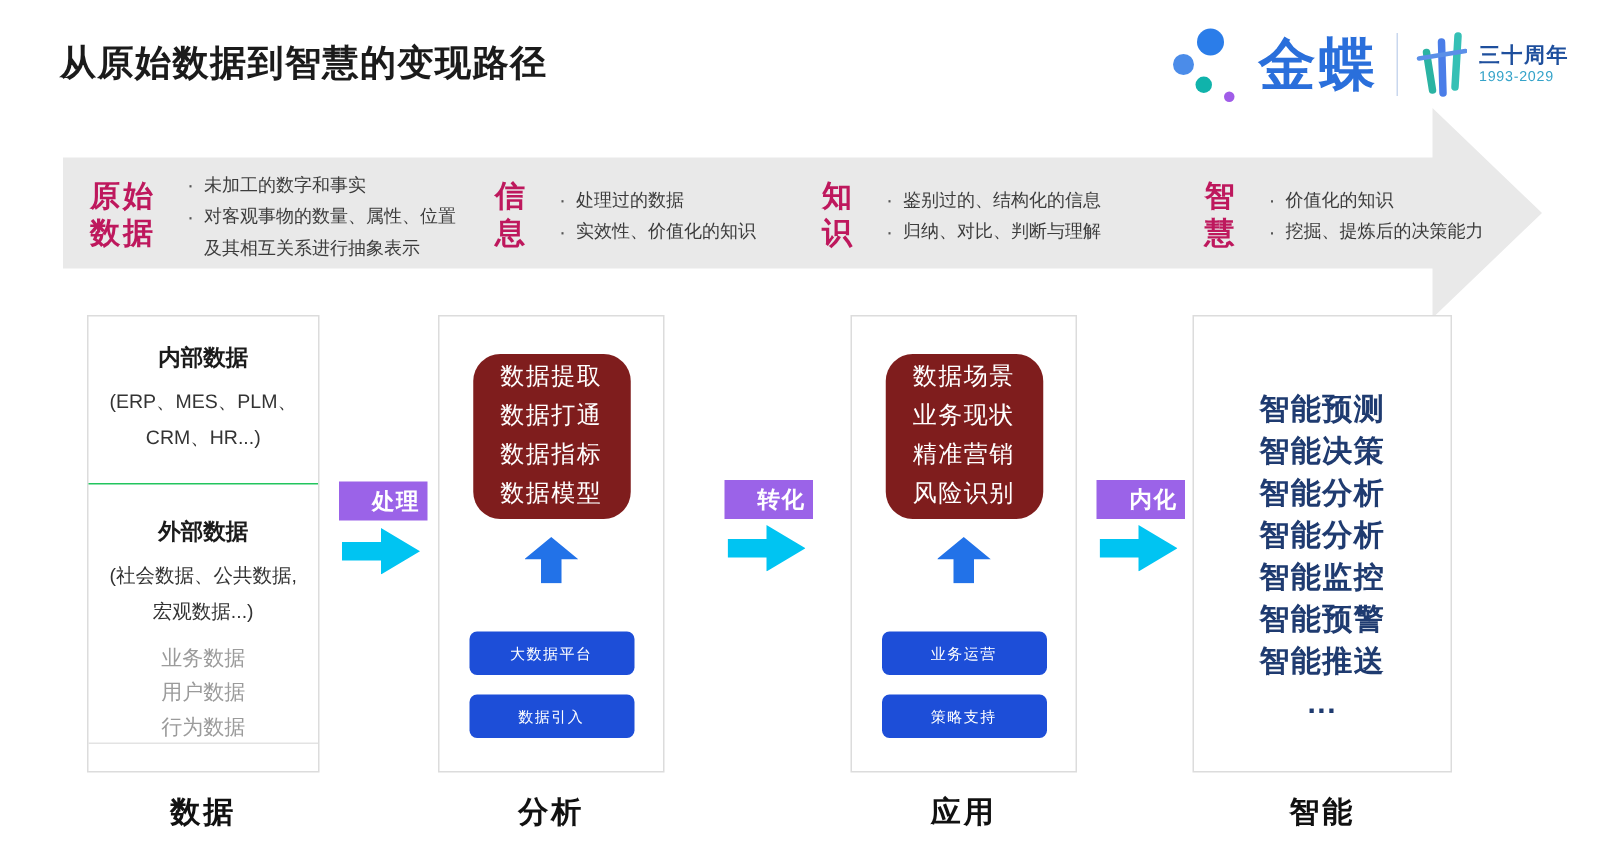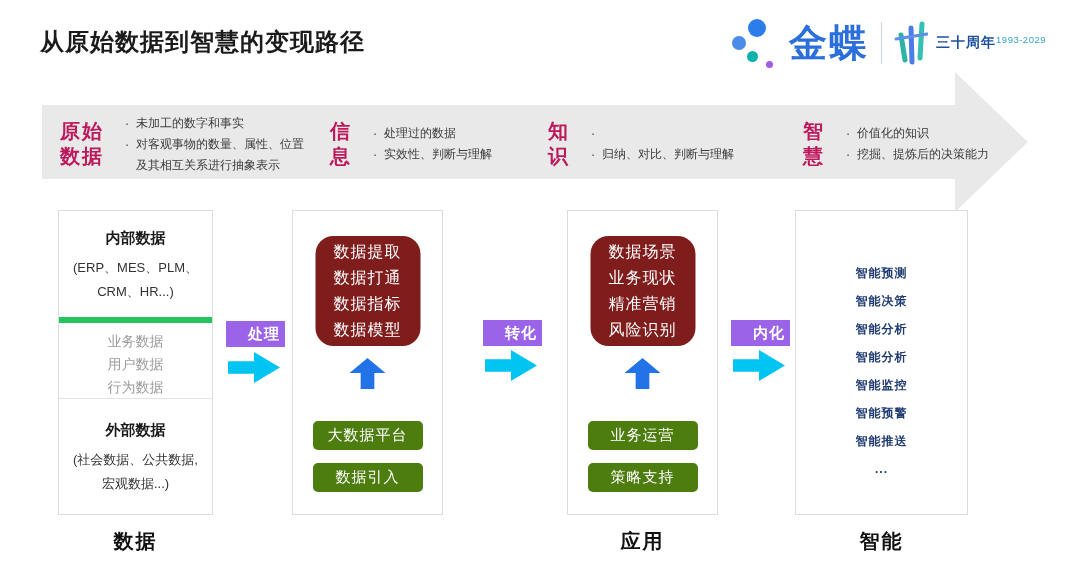--- a/index.html
+++ b/index.html
@@ -15,21 +15,21 @@
   .logo { position:absolute; right:34px; top:16px; display:flex; align-items:center; }
   .dots { position:relative; width:48px; height:54px; margin-right:10px; }
   .dot { position:absolute; border-radius:50%; }
   .dot-big    { width:18px; height:18px; left:17px; top:3px;  background:#2b7de9; }
   .dot-mid    { width:14px; height:14px; left:1px;  top:20px; background:#4b8ce9; }
   .dot-teal   { width:11px; height:11px; left:16px; top:35px; background:#10b3ab; }
   .dot-purple { width:7px;  height:7px;  left:35px; top:45px; background:#a05ce8; }
   .brand { font-size:38px; font-weight:800; color:#2a6fdb; letter-spacing:2px; }
   .logo-sep { width:1px; height:42px; background:#c9d7ee; margin:0 12px; }
   .ann-mark { margin-right:8px; }
-  .ann-text { display:flex; flex-direction:row; line-height:1.25; }
+  .ann-text { display:flex; flex-direction:column; line-height:1.25; }
   .ann-label { font-size:14px; font-weight:800; color:#1e4f9d; letter-spacing:1px; }
   .ann-years { font-size:9.5px; color:#35a3c9; letter-spacing:0.5px; }
 
   
   .banner-arrow { position:absolute; left:42px; top:72px; width:986px; height:140px;
     background:#e9e9e9;
     clip-path:polygon(0 33px,913px 33px,913px 0,986px 70px,913px 140px,913px 107px,0 107px); }
   .stage { position:absolute; top:104px; height:80px; display:flex; align-items:center; }
   .stage-name { font-size:20px; font-weight:800; color:#be185d; line-height:1.25;
     letter-spacing:2px; text-align:left; }
@@ -43,41 +43,41 @@
 
   
   .col { position:absolute; top:210px; height:305px; background:#fff;
     border:1px solid #dcdcdc; }
   .col-data { left:58px;  width:155px; }
   .col-ana  { left:292px; width:151px; }
   .col-app  { left:567px; width:151px; }
   .col-int  { left:795px; width:173px; }
 
   .sec { text-align:center; }
-  .sec-internal { height:112px; border-bottom:6px solid #22c55e; padding-top:18px; }
+  .sec-internal { height:112px; border-bottom:1px solid #22c55e; padding-top:18px; }
   .sec-middle   { height:76px;  border-bottom:1px solid #e3e3e3; padding-top:7px;
     color:#9b9b9b; font-size:14px; line-height:23px; }
   .sec-external { padding-top:22px; }
   .sec-title { font-size:15px; font-weight:800; color:#1b1b1b; margin-bottom:8px; }
   .sec-sub { font-size:13px; color:#333; line-height:24px; padding:0 6px; }
 
   .bluebox { position:absolute; left:50%; transform:translateX(-50%); top:25px;
     width:105px; height:110px; border-radius:18px; background:#7f1d1d; color:#fff;
     display:flex; flex-direction:column; justify-content:center; align-items:center;
     font-size:16px; line-height:26px; letter-spacing:1px; }
   .uparrow { position:absolute; left:50%; transform:translateX(-50%); top:147px;
     width:36px; height:31px; background:#2272e8;
     clip-path:polygon(50% 0,100% 48%,69% 48%,69% 100%,31% 100%,31% 48%,0 48%); }
   .pill { position:absolute; left:50%; transform:translateX(-50%); width:110px; height:29px;
-    border-radius:5px; background:#4d7c0f; color:#fff; font-size:15px; letter-spacing:1px;
+    border-radius:5px; background:#1d4ed8; color:#fff; font-size:10px; letter-spacing:1px;
     display:flex; align-items:center; justify-content:center; }
   .pill-1 { top:210px; } .pill-2 { top:252px; }
 
   .int-list { padding-top:48px; text-align:center; }
-  .int-item { font-size:12px; font-weight:800; color:#1f3b70; line-height:28px;
+  .int-item { font-size:20px; font-weight:800; color:#1f3b70; line-height:28px;
     letter-spacing:1px; }
 
   
   .conn-label { position:absolute; width:59px; height:26px; background:#9b63e8; color:#fff;
     font-size:15px; font-weight:700; letter-spacing:1px;
     display:flex; align-items:center; justify-content:center;padding-left:17px; }
   .cl1 { left:226px; top:321px; } .cl2 { left:483px; top:320px; } .cl3 { left:731px; top:320px; }
   .conn-arrow { position:absolute; width:52px; height:31px; background:#00c4f2;
     clip-path:polygon(0 30%,50% 30%,50% 0,100% 50%,50% 100%,50% 70%,0 70%); }
   .ca1 { left:228px; top:352px; } .ca2 { left:485px; top:350px; } .ca3 { left:733px; top:350px; }
@@ -142,33 +142,34 @@
       <div>信</div>
       <div>息</div>
     </div>
     <div class="stage-bullets">
       <div class="bullet-row">
         <span class="bullet-dot">·</span>
         <span class="bullet-text">处理过的数据</span>
       </div>
       <div class="bullet-row">
         <span class="bullet-dot">·</span>
-        <span class="bullet-text">实效性、判断与理解</span>
+        <span class="bullet-text">实效性、价值化的知识</span>
       </div>
     </div>
   </div>
 
   <div class="stage st3">
     <div class="stage-name">
       <div>知</div>
       <div>识</div>
     </div>
     <div class="stage-bullets">
       <div class="bullet-row">
         <span class="bullet-dot">·</span>
+        <span class="bullet-text">鉴别过的、结构化的信息</span>
       </div>
       <div class="bullet-row">
         <span class="bullet-dot">·</span>
         <span class="bullet-text">归纳、对比、判断与理解</span>
       </div>
     </div>
   </div>
 
   <div class="stage st4">
     <div class="stage-name">
@@ -185,28 +186,28 @@
         <span class="bullet-text">挖掘、提炼后的决策能力</span>
       </div>
     </div>
   </div>
 
   <div class="col col-data">
     <div class="sec sec-internal">
       <div class="sec-title">内部数据</div>
       <div class="sec-sub">(ERP、MES、PLM、CRM、HR...)</div>
     </div>
+    <div class="sec sec-external">
+      <div class="sec-title">外部数据</div>
+      <div class="sec-sub">(社会数据、公共数据, 宏观数据...)</div>
+    </div>
     <div class="sec sec-middle">
       <div>业务数据</div>
       <div>用户数据</div>
       <div>行为数据</div>
-    </div>
-    <div class="sec sec-external">
-      <div class="sec-title">外部数据</div>
-      <div class="sec-sub">(社会数据、公共数据, 宏观数据...)</div>
     </div>
   </div>
 
   <div class="conn-label cl1">处理</div>
   <div class="conn-arrow ca1"></div>
 
   <div class="col col-ana">
     <div class="bluebox">
       <div>数据提取</div>
       <div>数据打通</div>
@@ -243,16 +244,17 @@
       <div class="int-item">智能分析</div>
       <div class="int-item">智能分析</div>
       <div class="int-item">智能监控</div>
       <div class="int-item">智能预警</div>
       <div class="int-item">智能推送</div>
       <div class="int-item">...</div>
     </div>
   </div>
 
   <div class="bottom-label bl1">数据</div>
+  <div class="bottom-label bl2">分析</div>
   <div class="bottom-label bl3">应用</div>
   <div class="bottom-label bl4">智能</div>
 
 </div>
 
 </body></html>

